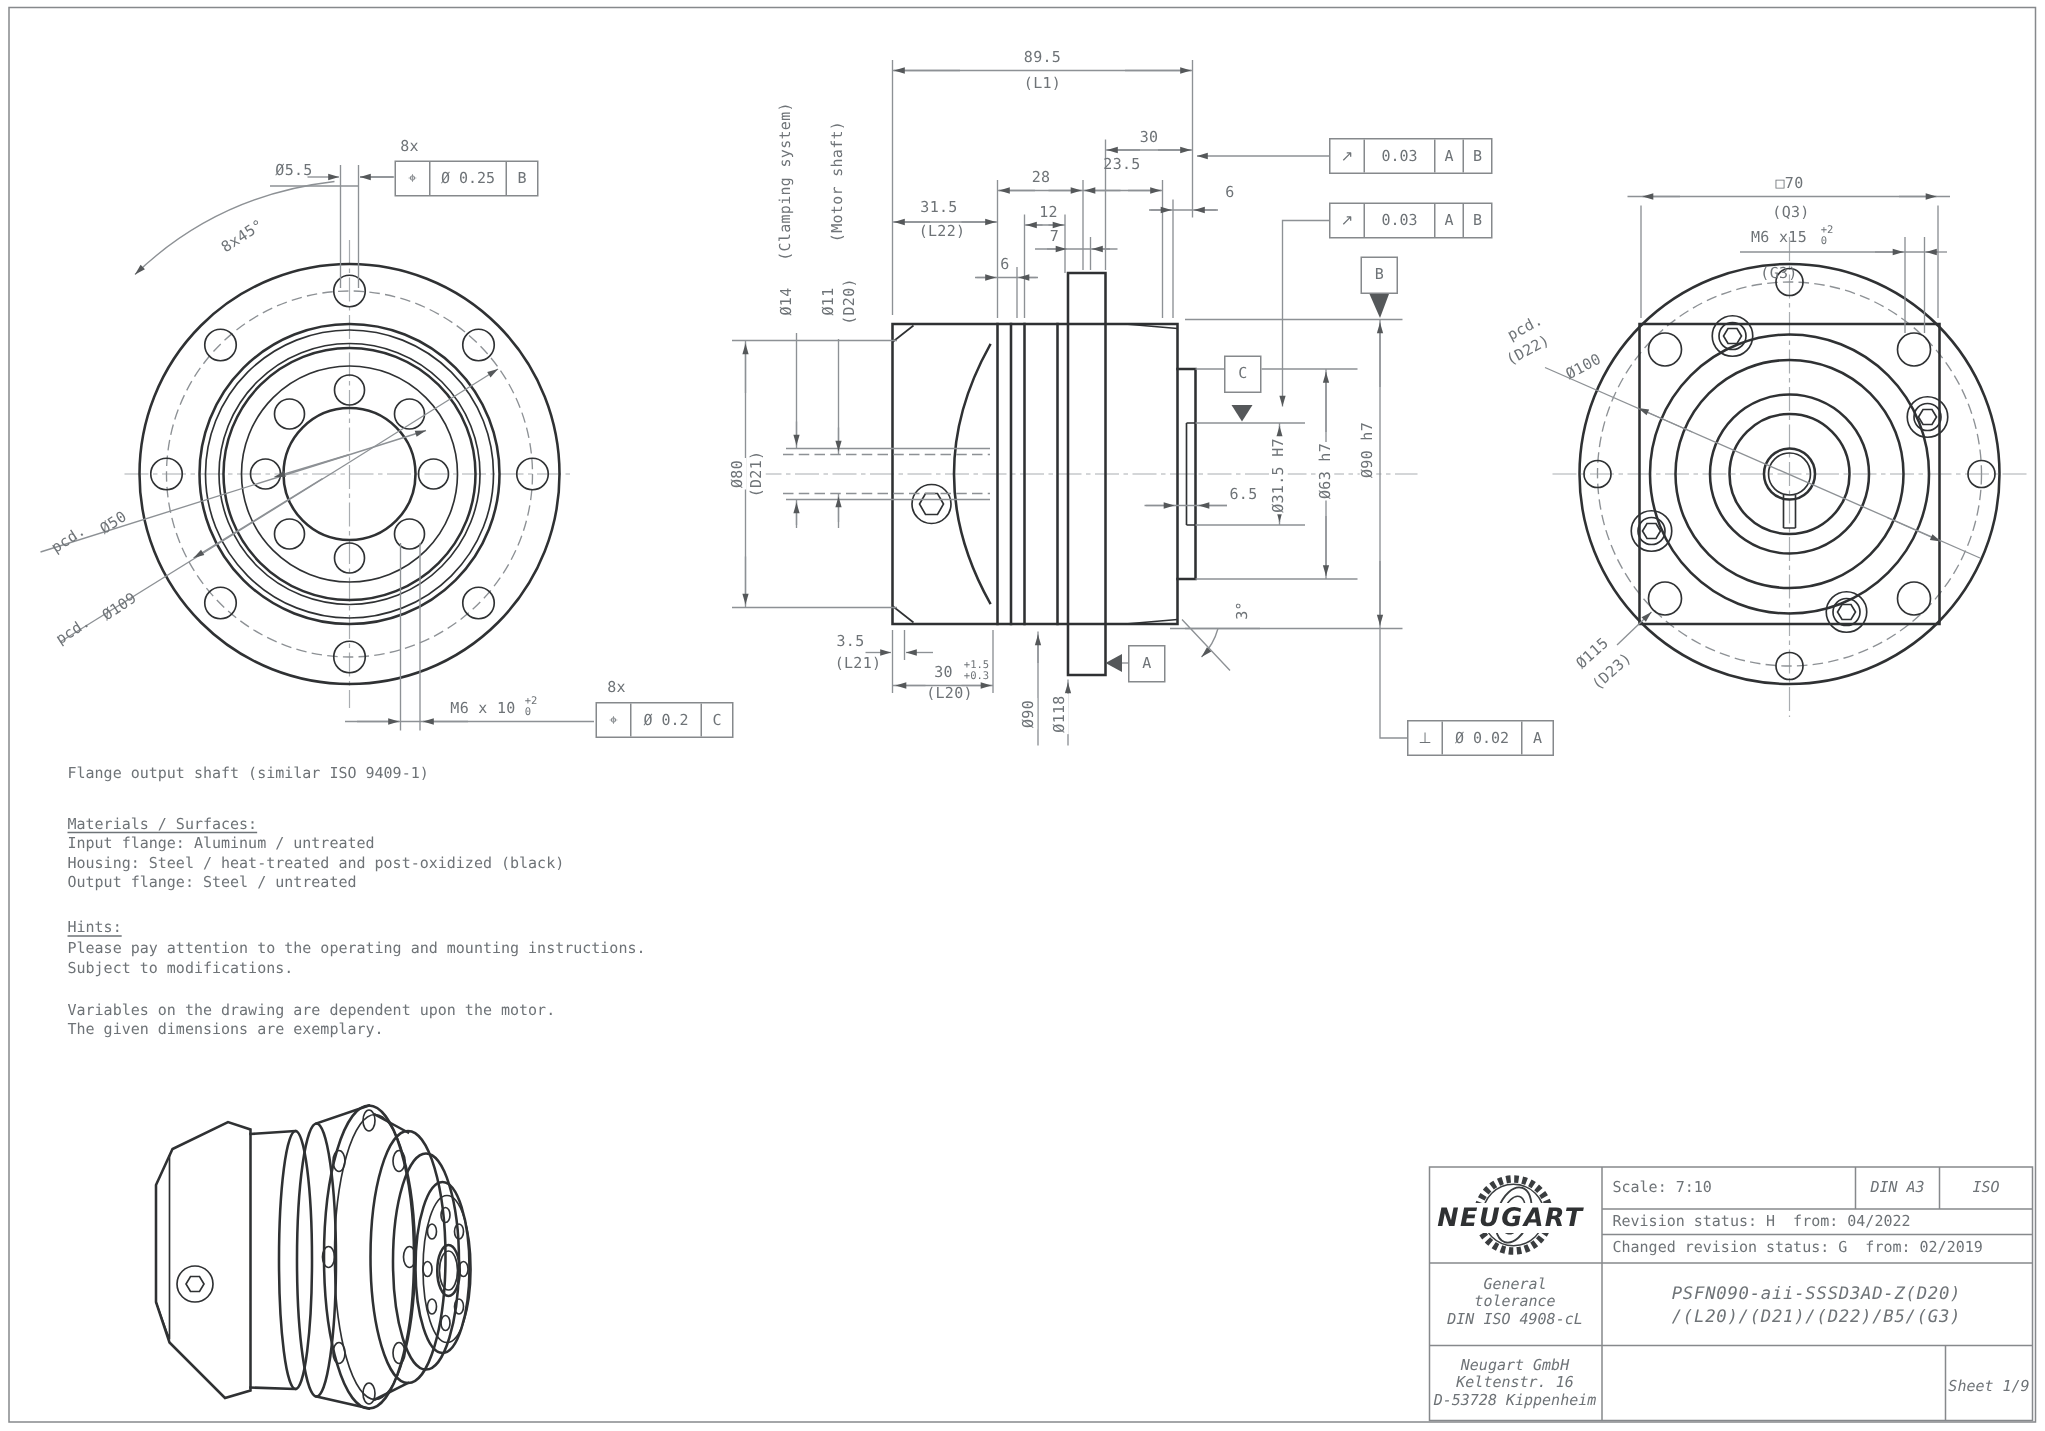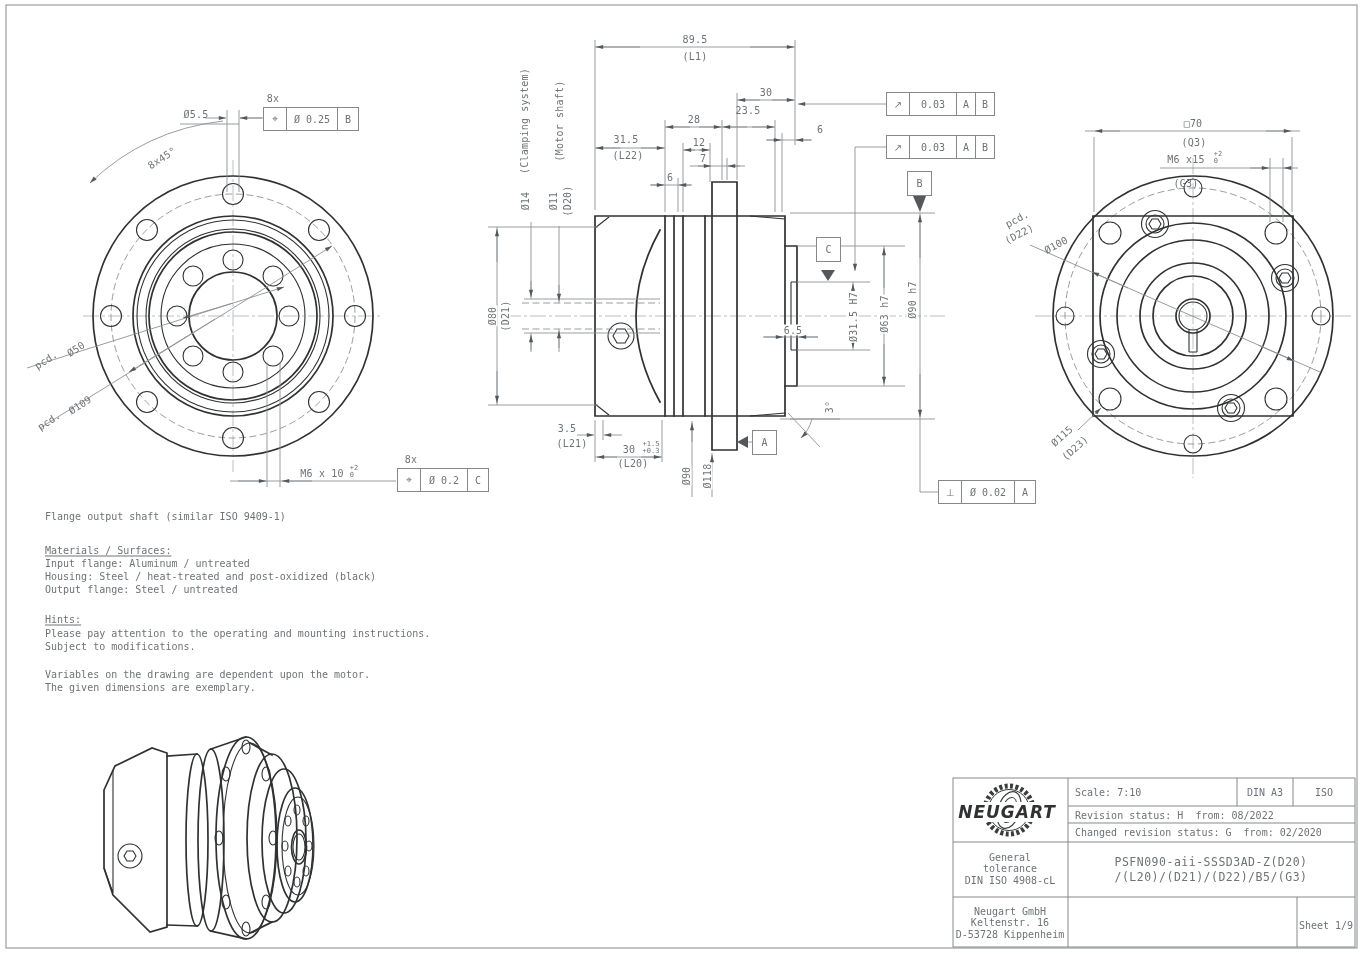--- a/index.html
+++ b/index.html
@@ -25,21 +25,21 @@
   .tol{display:inline-flex;flex-direction:column;font-size:7px;line-height:6.5px;letter-spacing:0;}
   .fcf{position:absolute;display:flex;height:22px;border:1px solid #86898c;background:#fff;
        color:#6e7377;font-size:10px;z-index:3;}
   .fcf span{display:flex;align-items:center;justify-content:center;border-left:1px solid #86898c;
        padding:0 3px;}
   .fcf span:first-child{border-left:none;font-family:"DejaVu Sans",sans-serif;}
   .dat{position:absolute;width:23px;height:23px;border:1px solid #86898c;background:#fff;
        display:flex;align-items:center;justify-content:center;font-size:10px;color:#6e7377;z-index:3;}
   .note{position:absolute;left:45px;font-size:10px;color:#6e7377;white-space:pre;transform:translateY(-50%);z-index:3;}
   .tbt{position:absolute;font-size:10px;color:#6e7377;white-space:pre;z-index:3;}
-  .ctr{transform:translate(-50%,-50%);}
+  .ctr{transform:translate(-50%,-50%);font-style:italic;}
   .brand{font-family:"DejaVu Sans",sans-serif;font-style:italic;font-weight:bold;
          font-size:17px;letter-spacing:1px;color:#2f3133;background:#fff;padding:0 2px;}
   .pn{font-size:11.5px;letter-spacing:.5px;}
 </style>
 </head>
 <body>
 
 <div id="sheet">
 
 <svg width="1363" height="954" viewBox="0 0 1363 954">
@@ -324,21 +324,21 @@
 <span class="lbl" style="left:695px;top:56px">(L1)</span>
 <span class="lbl" style="left:766px;top:92px">30</span>
 <span class="lbl" style="left:694px;top:119px">28</span>
 <span class="lbl" style="left:748px;top:110px">23.5</span>
 <span class="lbl" style="left:626px;top:139px">31.5</span>
 <span class="lbl" style="left:628px;top:155px">(L22)</span>
 <span class="lbl" style="left:699px;top:142px">12</span>
 <span class="lbl" style="left:703px;top:158px">7</span>
 <span class="lbl" style="left:670px;top:177px">6</span>
 <span class="lbl" style="left:820px;top:129px">6</span>
-<span class="lbl bg" style="left:793px;top:330px">6.5</span>
+<span class="lbl bg" style="left:829px;top:330px">6.5</span>
 <span class="lbl" style="left:567px;top:428px">3.5</span>
 <span class="lbl" style="left:572px;top:443px">(L21)</span>
 <span class="lbl" style="left:629px;top:449px">30</span>
 <span class="lbl tol" style="left:651px;top:447px">
   <span>+1.5</span>
   <span>+0.3</span>
 </span>
 <span class="lbl" style="left:633px;top:463px">(L20)</span>
 <span class="lbl r90 bg" style="left:686px;top:476px">Ø90</span>
 <span class="lbl r90 bg" style="left:707px;top:476px">Ø118</span>
@@ -397,22 +397,22 @@
 <span class="note u" style="top:619px">Hints:</span>
 <span class="note" style="top:633px">Please pay attention to the operating and mounting instructions.</span>
 <span class="note" style="top:646px">Subject to modifications.</span>
 <span class="note" style="top:674px">Variables on the drawing are dependent upon the motor.</span>
 <span class="note" style="top:687px">The given dimensions are exemplary.</span>
 
 <span class="tbt ctr brand" style="left:1007px;top:812px">NEUGART</span>
 <span class="tbt la" style="left:1075px;top:792px">Scale: 7:10</span>
 <span class="tbt ctr" style="left:1265px;top:792px">DIN A3</span>
 <span class="tbt ctr" style="left:1324px;top:792px">ISO</span>
-<span class="tbt la" style="left:1075px;top:815px">Revision status: H  from: 08/2022</span>
-<span class="tbt la" style="left:1075px;top:832px">Changed revision status: G  from: 02/2020</span>
+<span class="tbt la" style="left:1075px;top:815px">Revision status: H  from: 04/2022</span>
+<span class="tbt la" style="left:1075px;top:832px">Changed revision status: G  from: 02/2019</span>
 <span class="tbt ctr" style="left:1010px;top:857px">General</span>
 <span class="tbt ctr" style="left:1010px;top:868px">tolerance</span>
 <span class="tbt ctr" style="left:1010px;top:880px">DIN ISO 4908-cL</span>
 <span class="tbt ctr pn" style="left:1211px;top:862px">PSFN090-aii-SSSD3AD-Z(D20)</span>
 <span class="tbt ctr pn" style="left:1211px;top:877px">/(L20)/(D21)/(D22)/B5/(G3)</span>
 <span class="tbt ctr" style="left:1010px;top:911px">Neugart GmbH</span>
 <span class="tbt ctr" style="left:1010px;top:922px">Keltenstr. 16</span>
 <span class="tbt ctr" style="left:1010px;top:934px">D-53728 Kippenheim</span>
 <span class="tbt ctr" style="left:1326px;top:925px">Sheet 1/9</span>
 

